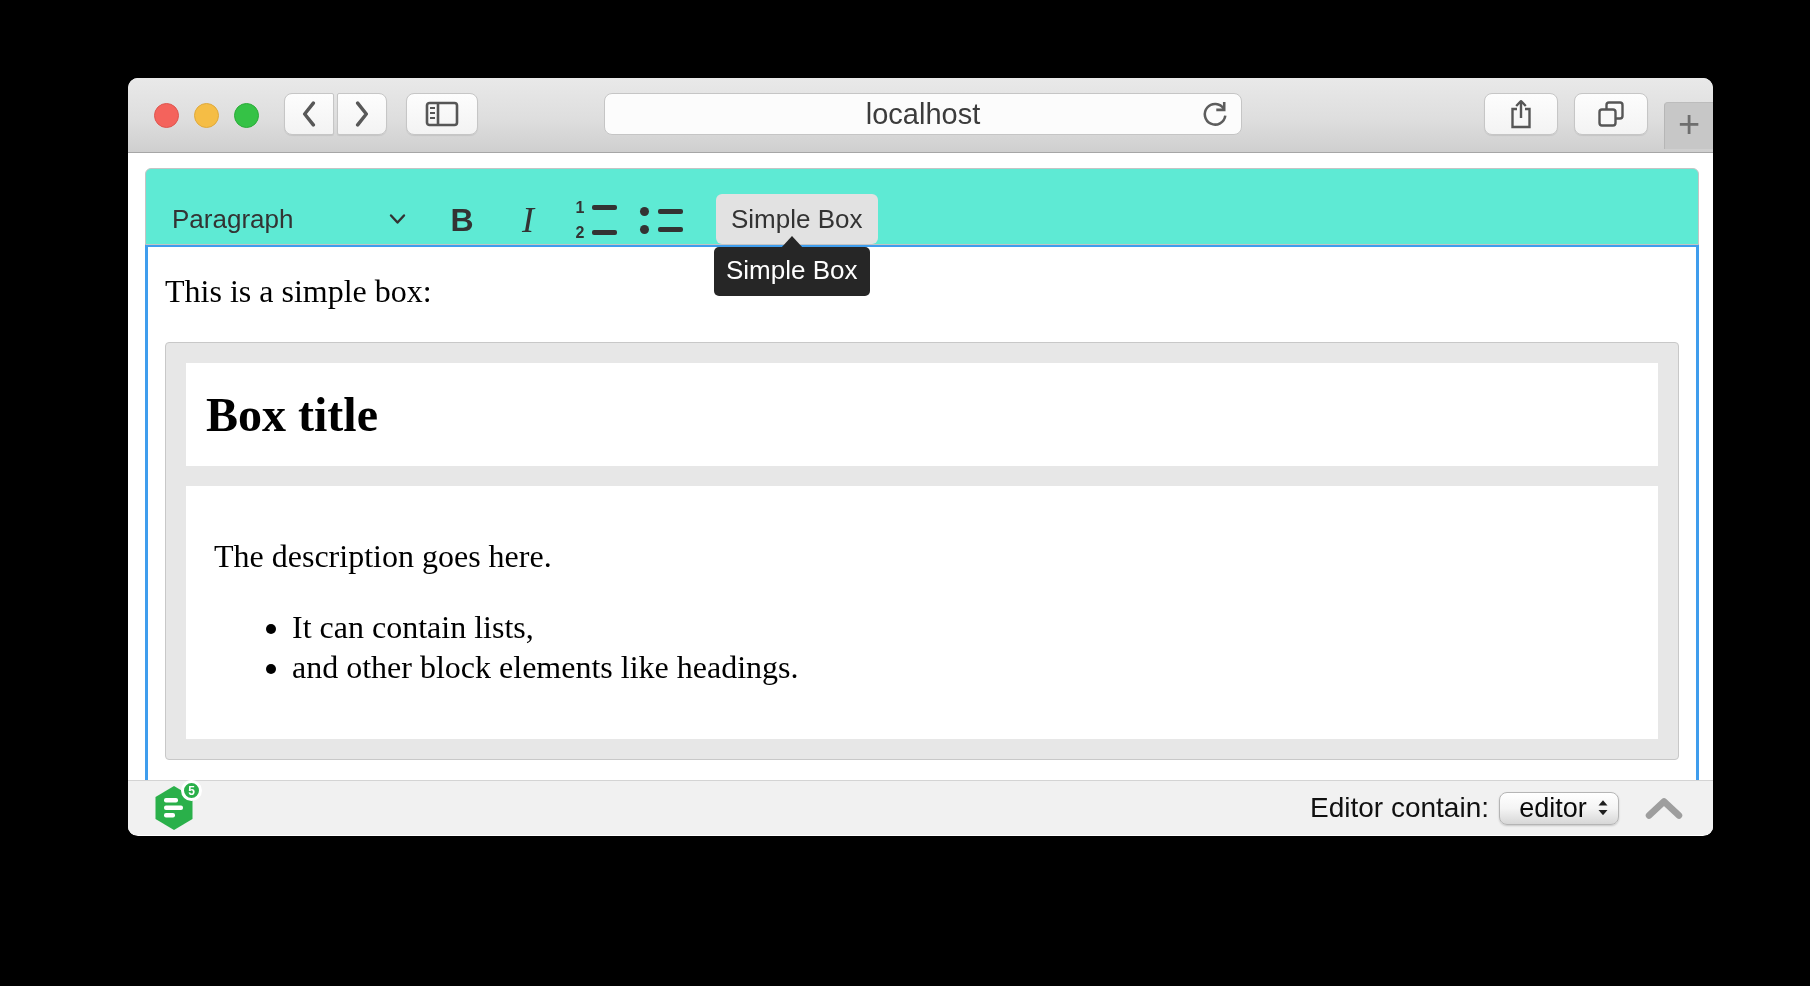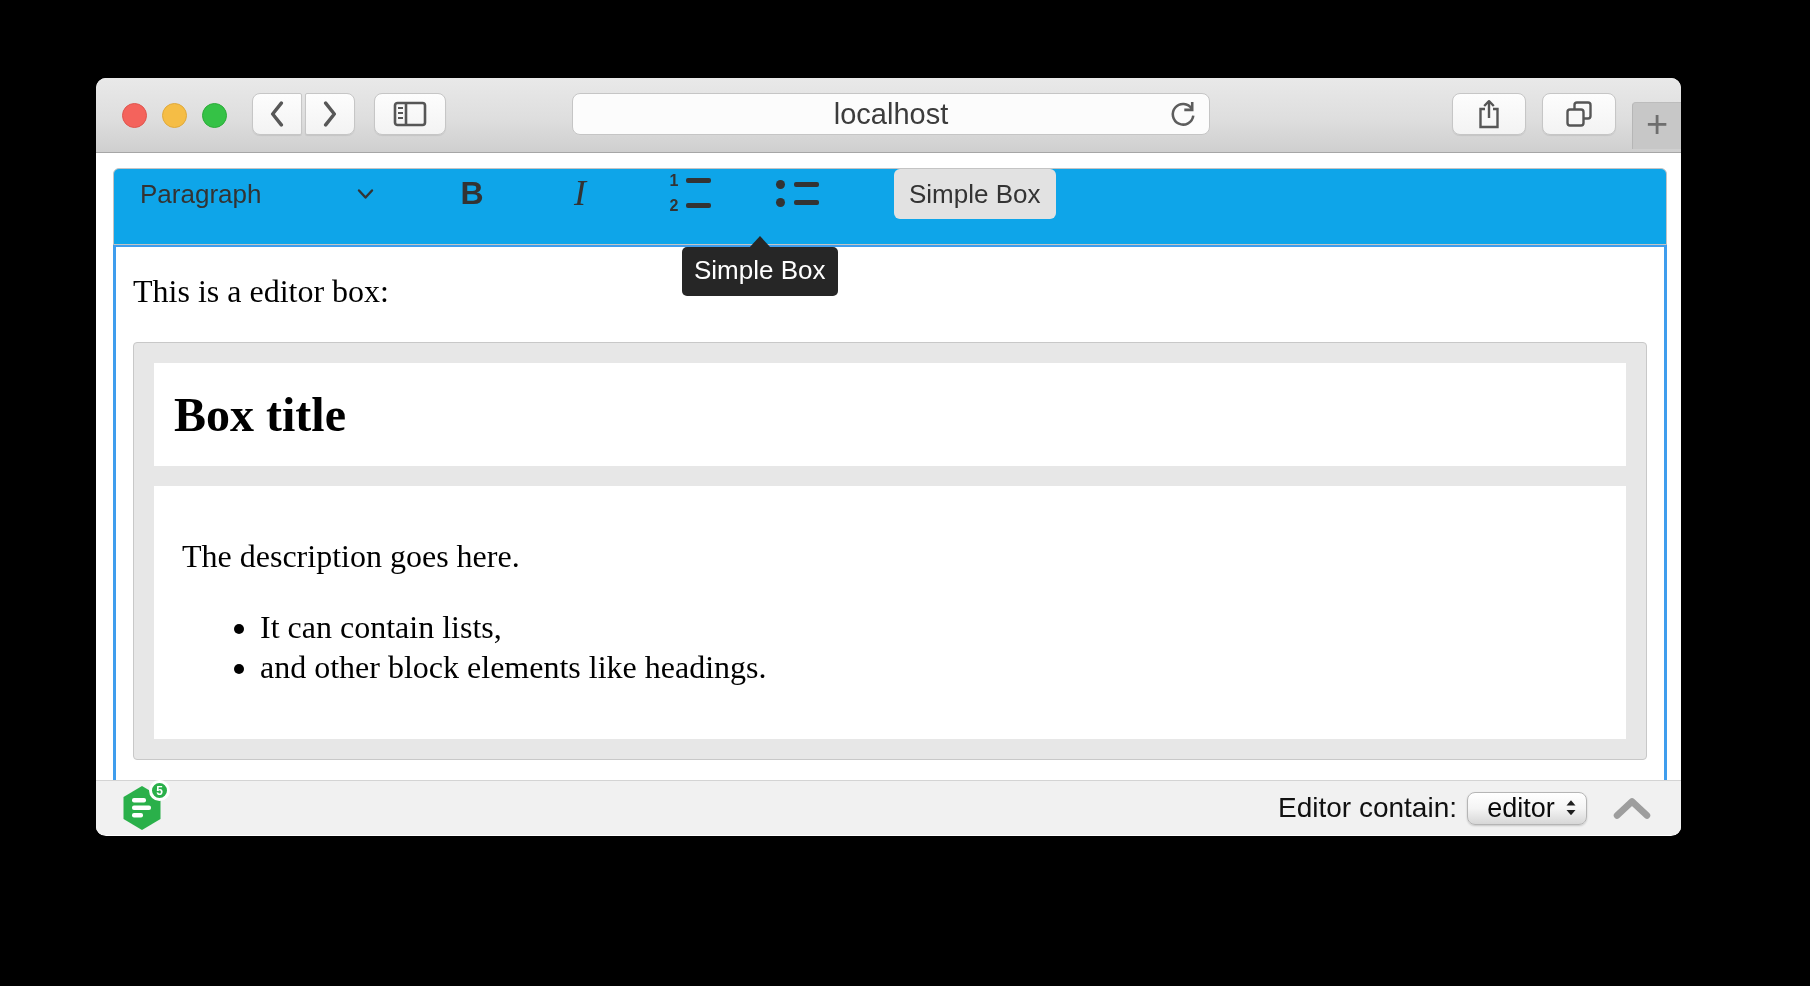--- a/index.html
+++ b/index.html
@@ -1,20 +1,20 @@
 <!DOCTYPE html>
 <html><head>
 <meta charset="utf-8">
 <style>
   * { margin:0; padding:0; box-sizing:border-box; }
   html,body { width:1810px; height:986px; background:#000; overflow:hidden;
               font-family:"Liberation Sans", sans-serif; }
 
   
-  .window { position:absolute; left:96px; top:78px; width:1585px; height:758px;
+  .window { position:absolute; left:128px; top:78px; width:1585px; height:758px;
             background:#fff; border-radius:10px; overflow:hidden;
             box-shadow:0 24px 70px rgba(0,0,0,.55); }
 
   
   .titlebar { position:relative; height:75px;
               background:linear-gradient(180deg,#e9e9e9 0%,#dedede 55%,#cfcfcf 100%);
               border-bottom:1px solid #a6a6a6; }
   .traffic { position:absolute; left:26px; top:25px; display:flex; gap:15px; }
   .tl { width:25px; height:25px; border-radius:50%; display:inline-block; }
   .tl.red    { background:#f4635c; border:1px solid #de564f; }
@@ -40,23 +40,23 @@
   .newtab { position:absolute; right:0; top:24px; width:49px; height:47px;
             background:#c7c7c7; border-left:1px solid #b6b6b6; border-top:1px solid #bcbcbc;
             border-top-left-radius:4px; display:flex; align-items:center; justify-content:center; }
   .newtab span { font-size:38px; font-weight:400; color:#6e6e6e; line-height:1; margin-top:-4px; }
 
   
   .page { position:relative; height:682px; background:#fff; overflow:hidden; }
 
   
   .editor { position:absolute; left:17px; top:15px; width:1554px; }
-  .ck-toolbar { height:77px; background:#0ea5e9; border:1px solid #c4c4c4;
-                border-radius:6px 6px 0 0; display:flex; align-items:flex-start;
-                padding-left:12px; position:relative; z-index:1;gap:42px; }
+  .ck-toolbar { height:77px; background:#5eead4; border:1px solid #c4c4c4;
+                border-radius:6px 6px 0 0; display:flex; align-items:flex-end;
+                padding-left:12px; position:relative; z-index:1; }
   .ck-dropdown { width:262px; height:50px; display:flex; align-items:center;
                  justify-content:space-between; padding:0 14px; margin-right:14px;
                  border-radius:4px; color:#333; font-size:26px; cursor:default; }
   .ck-btn { width:56px; height:48px; margin-right:10px; border-radius:4px;
             display:flex; align-items:center; justify-content:center; color:#333; cursor:default; }
   .glyph-bold   { font-size:32px; font-weight:bold; }
   .glyph-italic { font-family:"Liberation Serif", serif; font-style:italic; font-size:36px; }
   .icon-list { display:flex; flex-direction:column; gap:9px; }
   .icon-list .row { display:flex; align-items:center; gap:7px; }
   .icon-list .num { font-size:16px; font-weight:bold; color:#333; width:13px; text-align:right; line-height:1; }
@@ -203,21 +203,21 @@
                 <span class="bar"></span>
               </span>
           </span>
         </div>
         <div class="ck-btn-simplebox">
           <span>Simple Box</span>
         </div>
       </div>
 
       <div class="ck-content">
-        <p class="intro">This is a editor box:</p>
+        <p class="intro">This is a simple box:</p>
 
         <div class="simple-box">
           <div class="sb-title">
             <h2>Box title</h2>
           </div>
           <div class="sb-desc">
             <p>The description goes here.</p>
             <ul>
               <li>It can contain lists,</li>
               <li>and other block elements like headings.</li>

